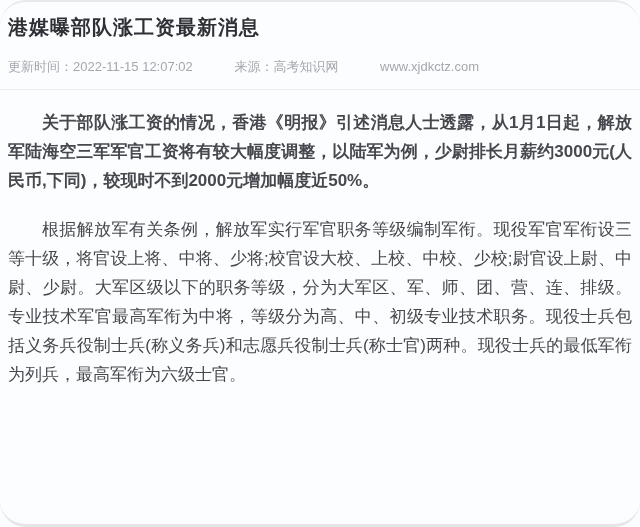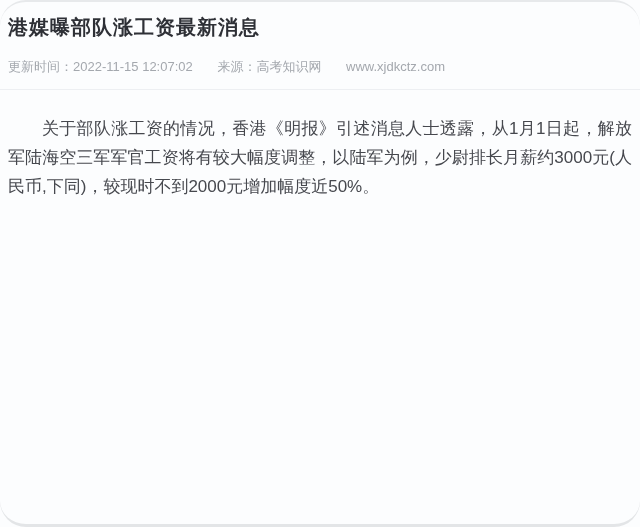--- a/index.html
+++ b/index.html
@@ -27,45 +27,46 @@
     color: #2e3036;
   }
   .meta {
     margin-top: 17px;
     padding: 0 8px 13px 8px;
     font-size: 13px;
     color: #a4a8ae;
     border-bottom: 1px solid #edeff2;
     white-space: nowrap;
   }
-  .meta-item + .meta-item { margin-left: 21px; }
+  .meta-item + .meta-item { margin-left: 38px; }
   .body { padding: 0 8px; }
   .body p {
     margin: 20px 0;
     font-size: 17px;
     line-height: 29px;
     color: #46484e;
     text-indent: 2em;
     text-align: justify;
     text-justify: inter-ideograph;
   }
-  .body p:first-child { margin-top: 24px; }
+  .body p:first-child { margin-top: 18px; font-weight: bold; }
 </style>
 </head>
 <body>
 
 <div class="page">
 
   <header>
     <h1 class="title">港媒曝部队涨工资最新消息</h1>
 
     <div class="meta">
       <span class="meta-item"><span>更新时间：</span><span>2022-11-15 12:07:02</span></span>
       <span class="meta-item"><span>来源：</span><span>高考知识网</span></span>
       <span class="meta-item">www.xjdkctz.com</span>
     </div>
   </header>
 
   <main class="body">
     <p>关于部队涨工资的情况，香港《明报》引述消息人士透露，从1月1日起，解放军陆海空三军军官工资将有较大幅度调整，以陆军为例，少尉排长月薪约3000元(人民币,下同)，较现时不到2000元增加幅度近50%。</p>
+    <p>根据解放军有关条例，解放军实行军官职务等级编制军衔。现役军官军衔设三等十级，将官设上将、中将、少将;校官设大校、上校、中校、少校;尉官设上尉、中尉、少尉。大军区级以下的职务等级，分为大军区、军、师、团、营、连、排级。专业技术军官最高军衔为中将，等级分为高、中、初级专业技术职务。现役士兵包括义务兵役制士兵(称义务兵)和志愿兵役制士兵(称士官)两种。现役士兵的最低军衔为列兵，最高军衔为六级士官。</p>
   </main>
 
 </div>
 
 </body></html>

